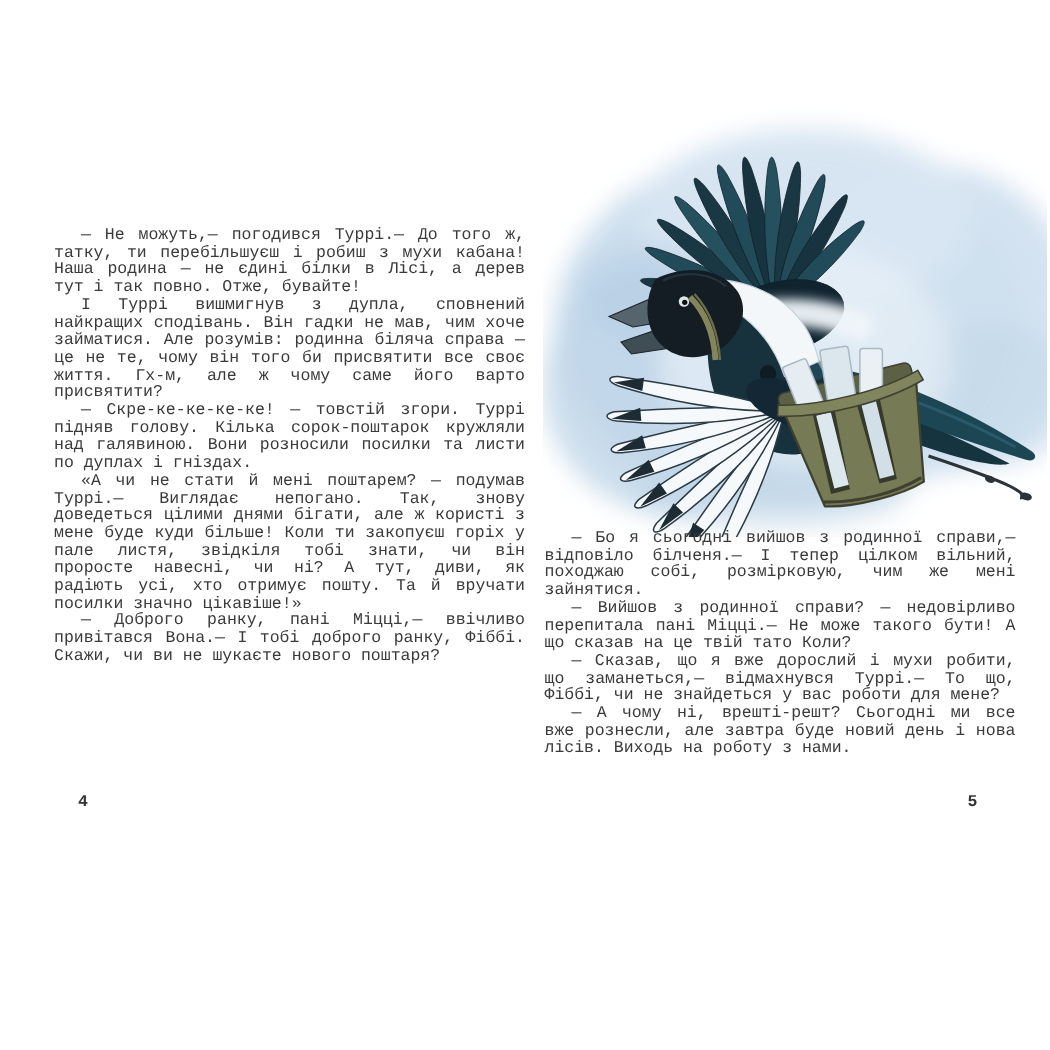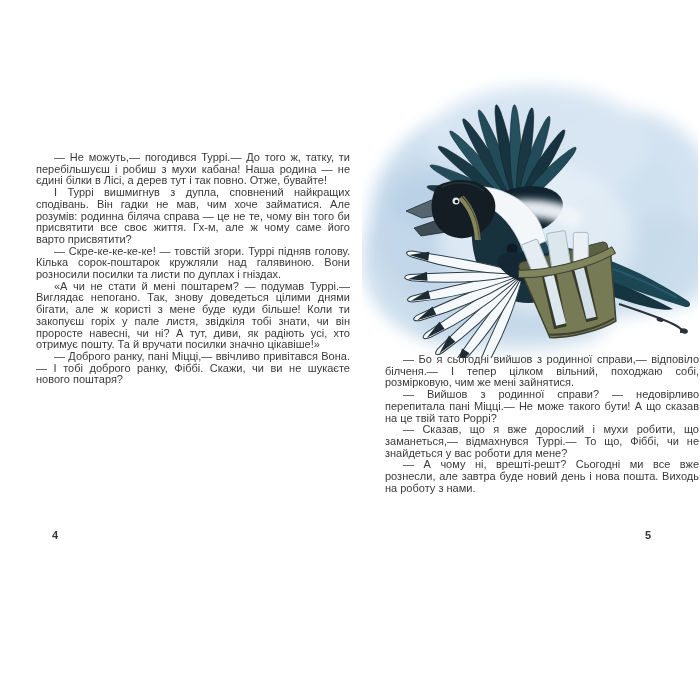--- a/index.html
+++ b/index.html
@@ -1,26 +1,26 @@
 <!DOCTYPE html>
 <html><head>
 <meta charset="utf-8">
 <style>
   html,body{margin:0;padding:0;background:#ffffff;}
   .spread{
     position:relative;width:700px;height:700px;background:#ffffff;overflow:hidden;
-    font-family:Liberation Sans, sans-serif;color:#383838;
+    font-family:Liberation Mono, monospace;color:#383838;
   }
   .text-col{position:absolute;width:314px;}
   .text-col p{
     margin:0;text-indent:18px;font-size:11px;line-height:11.7px;
     text-align:justify;color:#3a3a3a;
   }
   .col-left{left:36px;top:152px;}
-  .col-right{left:363px;top:354px;margin-left:22px;}
+  .col-right{left:363px;top:354px;}
   .pgnum{position:absolute;top:529px;font-size:11px;font-weight:bold;color:#333;}
   .pgnum-left{left:52px;}
   .pgnum-right{left:645px;}
   .illo{position:absolute;left:362px;top:48px;width:336px;height:310px;}
 </style>
 </head>
 <body>
 
 <div class="spread">
 
@@ -181,19 +181,19 @@
       <p>— Не можуть,— погодився Туррі.— До того ж, татку, ти перебільшуєш і робиш з мухи кабана! Наша родина — не єдині білки в Лісі, а дерев тут і так повно. Отже, бувайте!</p>
       <p>І Туррі вишмигнув з дупла, сповнений найкращих сподівань. Він гадки не мав, чим хоче займатися. Але розумів: родинна біляча справа — це не те, чому він того би присвятити все своє життя. Гх-м, але ж чому саме його варто присвятити?</p>
       <p>— Скре-ке-ке-ке-ке! — товстій згори. Туррі підняв голову. Кілька сорок-поштарок кружляли над галявиною. Вони розносили посилки та листи по дуплах і гніздах.</p>
       <p>«А чи не стати й мені поштарем? — подумав Туррі.— Виглядає непогано. Так, знову доведеться цілими днями бігати, але ж користі з мене буде куди більше! Коли ти закопуєш горіх у пале листя, звідкіля тобі знати, чи він проросте навесні, чи ні? А тут, диви, як радіють усі, хто отримує пошту. Та й вручати посилки значно цікавіше!»</p>
       <p>— Доброго ранку, пані Міцці,— ввічливо привітався Вона.— І тобі доброго ранку, Фіббі. Скажи, чи ви не шукаєте нового поштаря?</p>
     </div>
   <div class="pgnum pgnum-left">4</div>
 
   <div class="text-col col-right">
       <p>— Бо я сьогодні вийшов з родинної справи,— відповіло білченя.— І тепер цілком вільний, походжаю собі, розмірковую, чим же мені зайнятися.</p>
-      <p>— Вийшов з родинної справи? — недовірливо перепитала пані Міцці.— Не може такого бути! А що сказав на це твій тато Роррі?</p>
+      <p>— Вийшов з родинної справи? — недовірливо перепитала пані Міцці.— Не може такого бути! А що сказав на це твій тато Коли?</p>
       <p>— Сказав, що я вже дорослий і мухи робити, що заманеться,— відмахнувся Туррі.— То що, Фіббі, чи не знайдеться у вас роботи для мене?</p>
-      <p>— А чому ні, врешті-решт? Сьогодні ми все вже рознесли, але завтра буде новий день і нова пошта. Виходь на роботу з нами.</p>
+      <p>— А чому ні, врешті-решт? Сьогодні ми все вже рознесли, але завтра буде новий день і нова лісів. Виходь на роботу з нами.</p>
     </div>
   <div class="pgnum pgnum-right">5</div>
 
 </div>
 
 </body></html>

